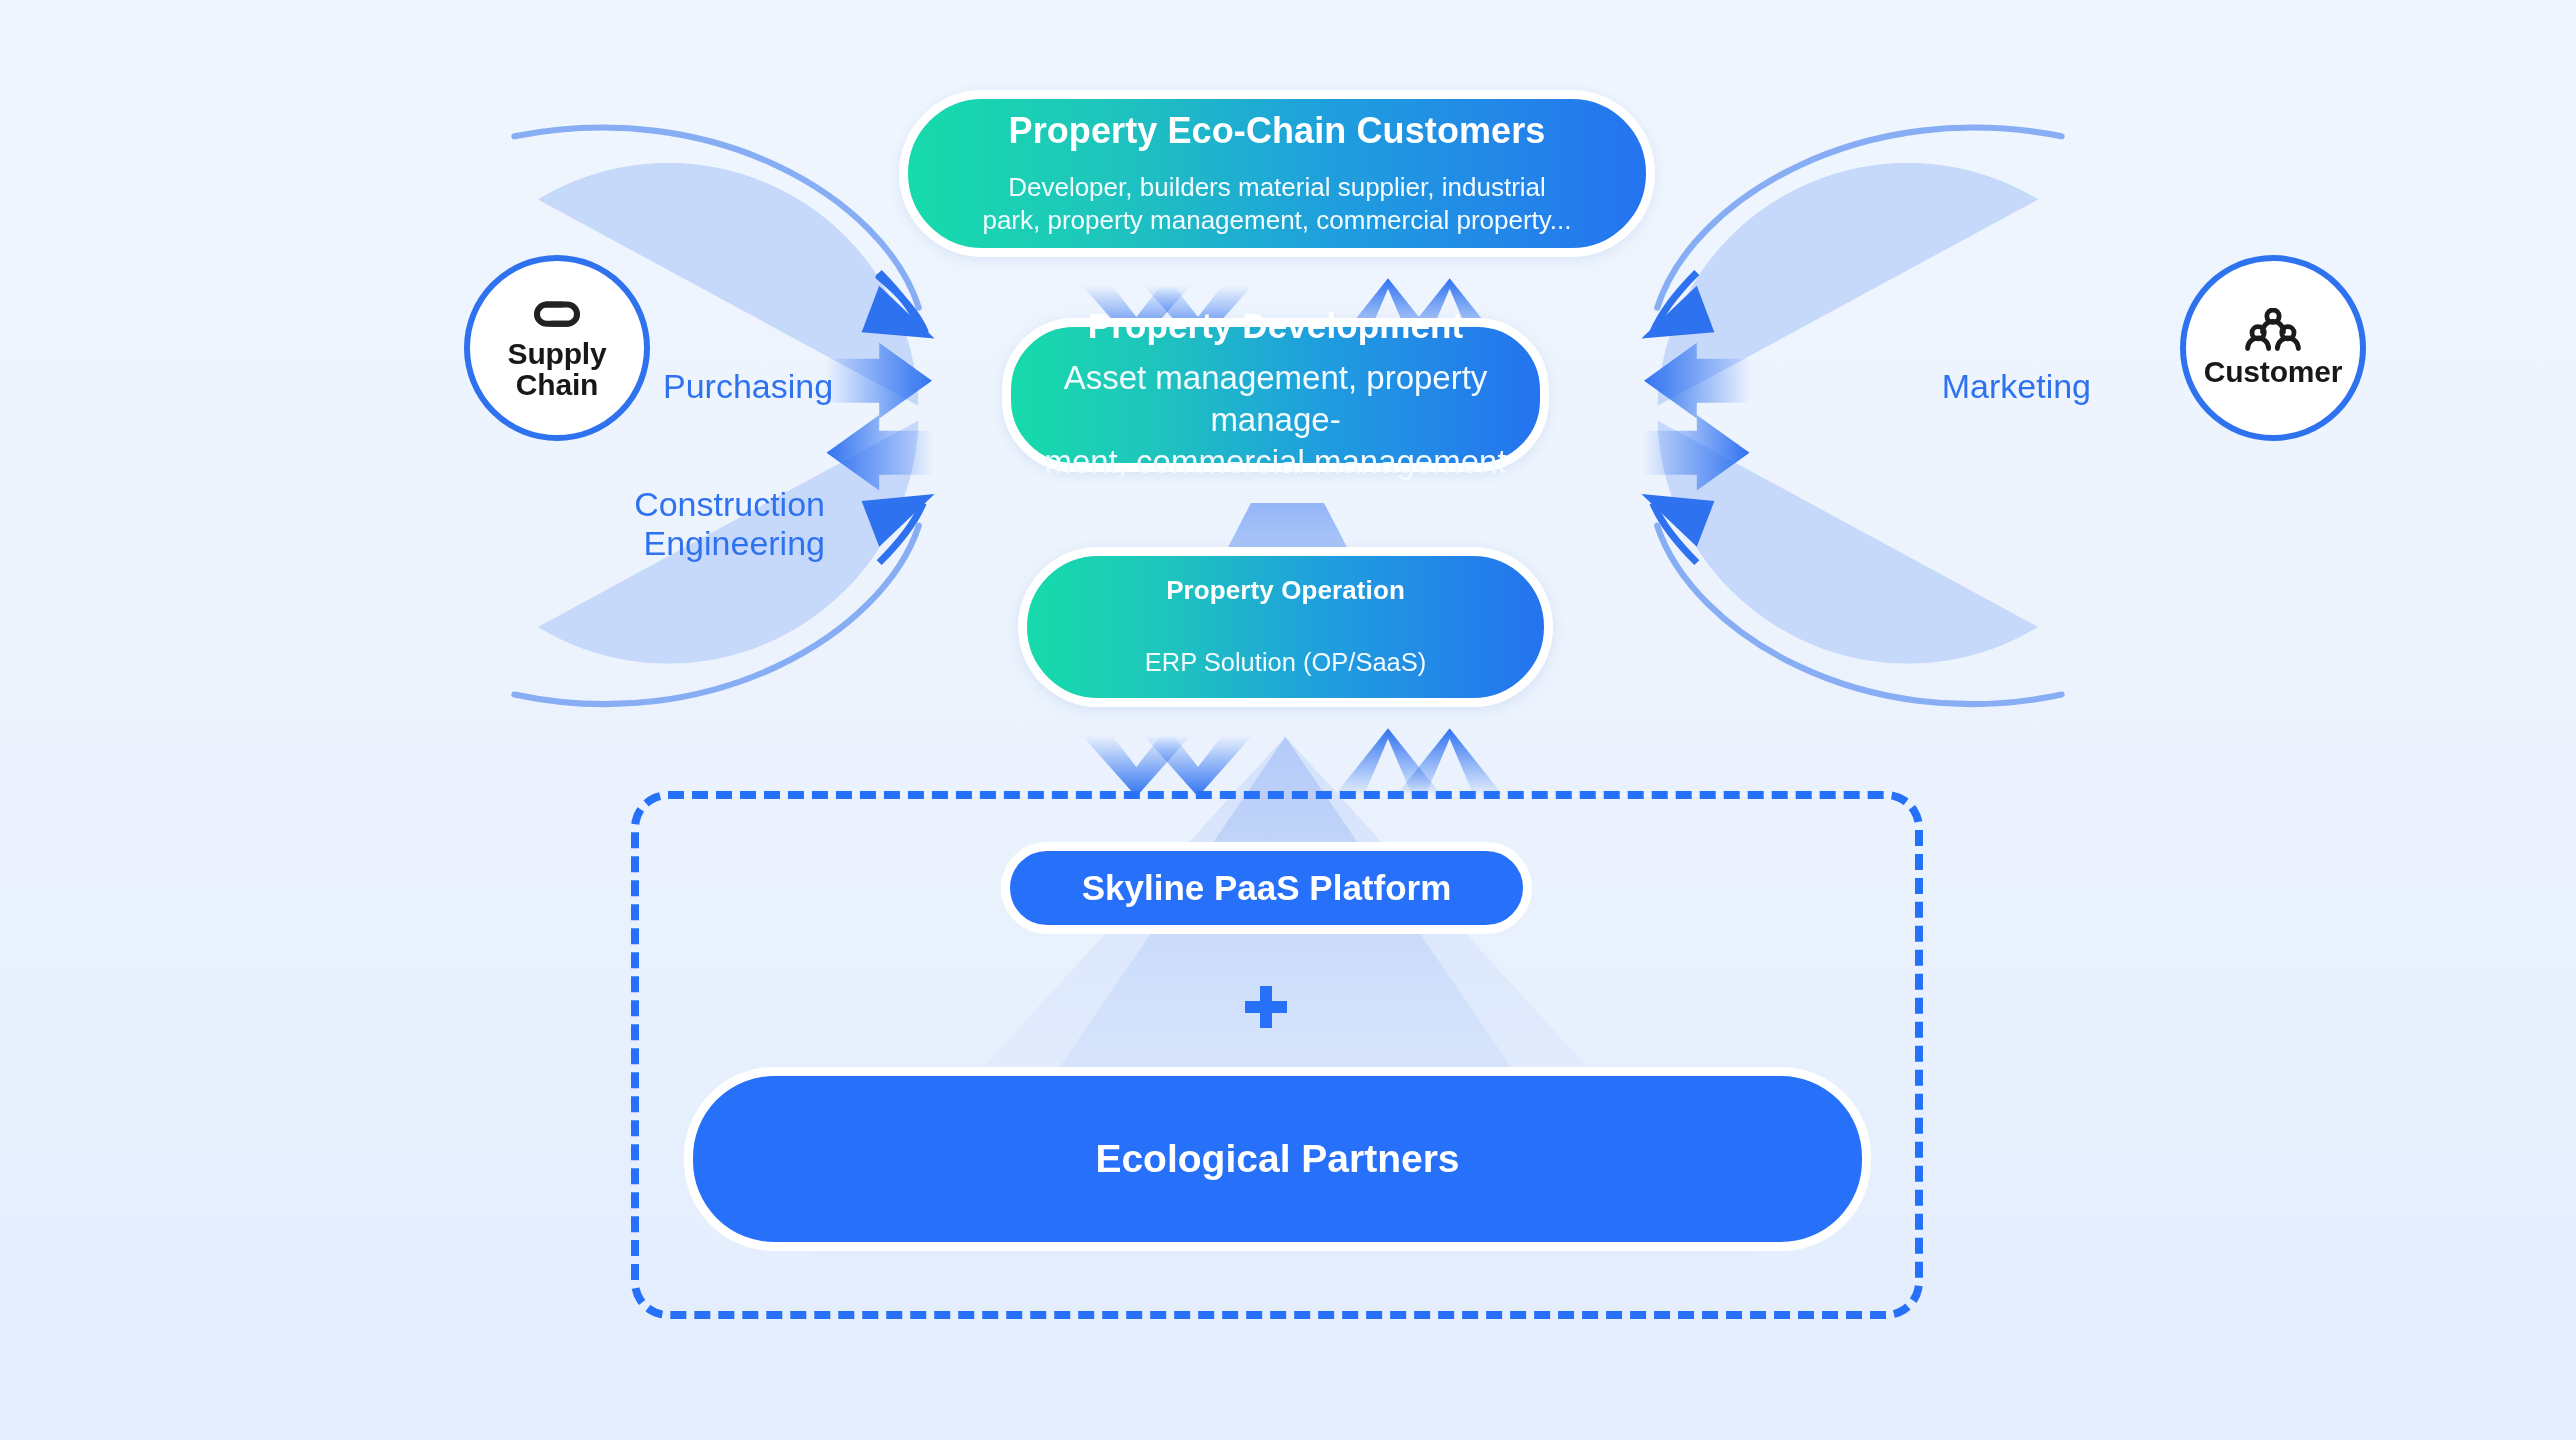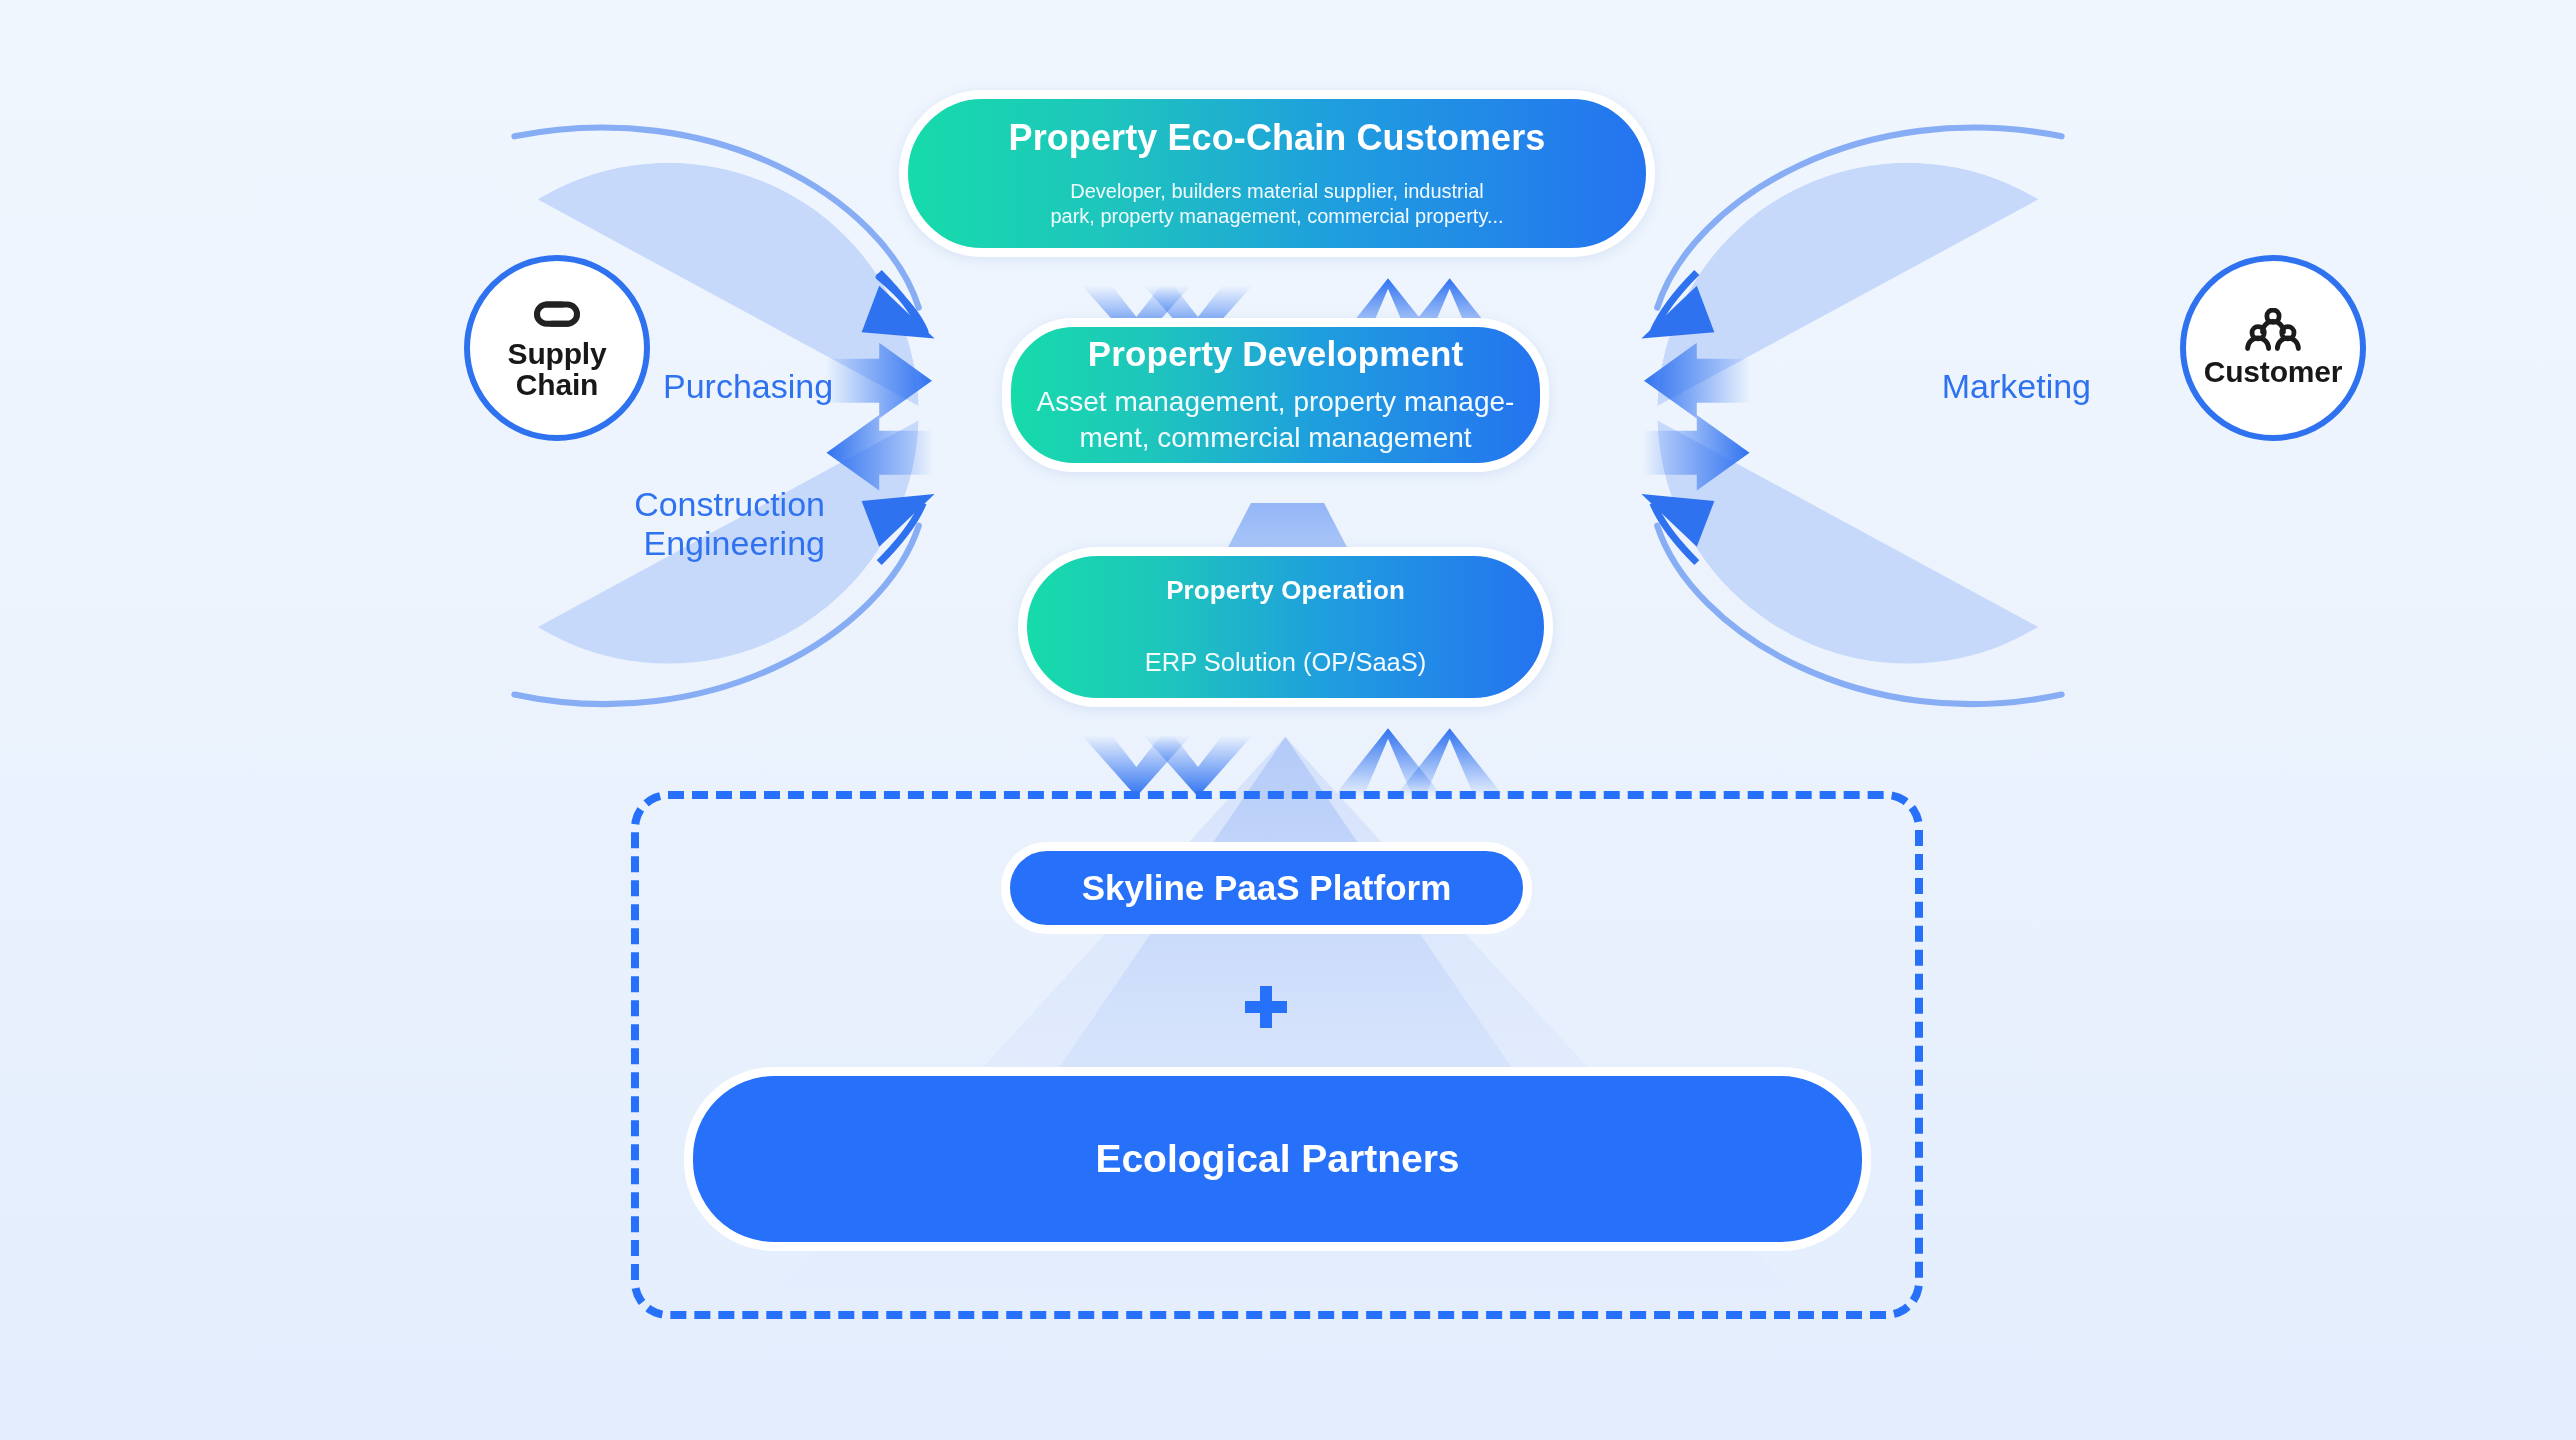--- a/index.html
+++ b/index.html
@@ -87,28 +87,28 @@
     line-height: 1.28;
     white-space: pre-line;
   }
 
   #card-eco {
     left: 899px; top: 90px; width: 756px; height: 167px;
     border-radius: 86px;
     gap: 7px;
   }
   #card-eco .card-title { font-size: 36px; margin-bottom: 12.3px; }
-  #card-eco .card-sub   { font-size: 20px; text-align: center; }
+  #card-eco .card-sub   { font-size: 26px; text-align: center; }
 
   #card-dev {
     left: 1002px; top: 318px; width: 547px; height: 154px;
     border-radius: 72px;
   }
   #card-dev .card-title { font-size: 35px; margin-bottom: 10.6px; }
-  #card-dev .card-sub   { font-size: 28px; }
+  #card-dev .card-sub   { font-size: 33px; }
 
   #card-ops {
     left: 1018px; top: 547px; width: 535px; height: 160px;
     border-radius: 81px;
   }
   #card-ops .card-title { font-size: 26px; margin-bottom: 12.3px; }
   #card-ops .card-sub   { font-size: 25.5px; margin-top: 28px; }
 
   
   .chev-group { position: absolute; z-index: 18; }

